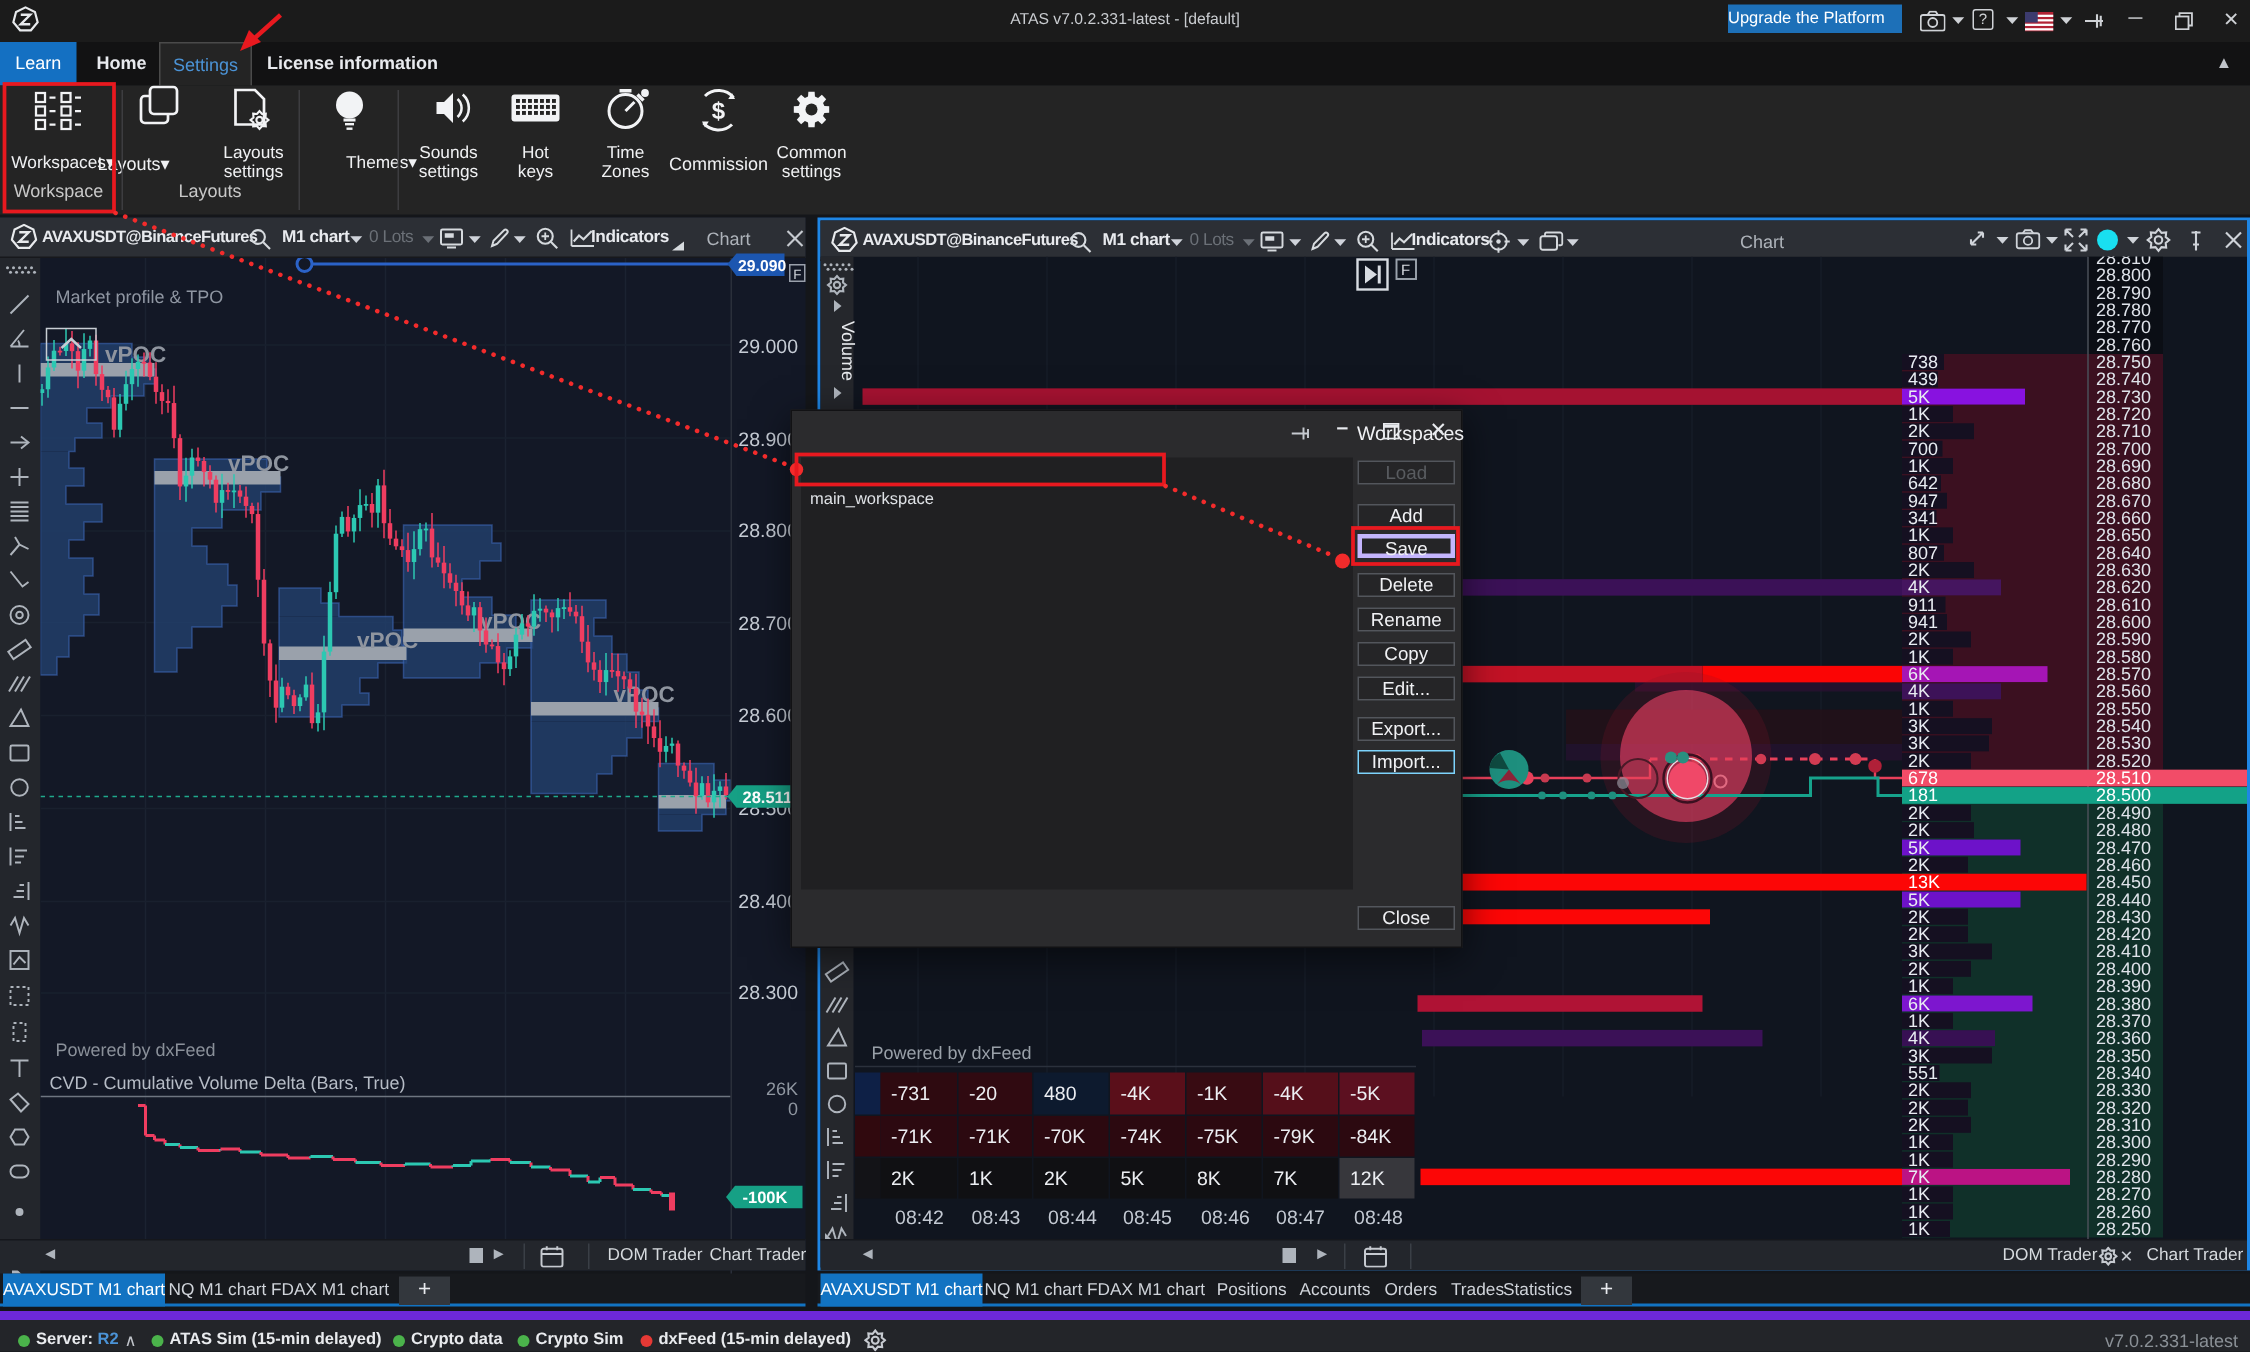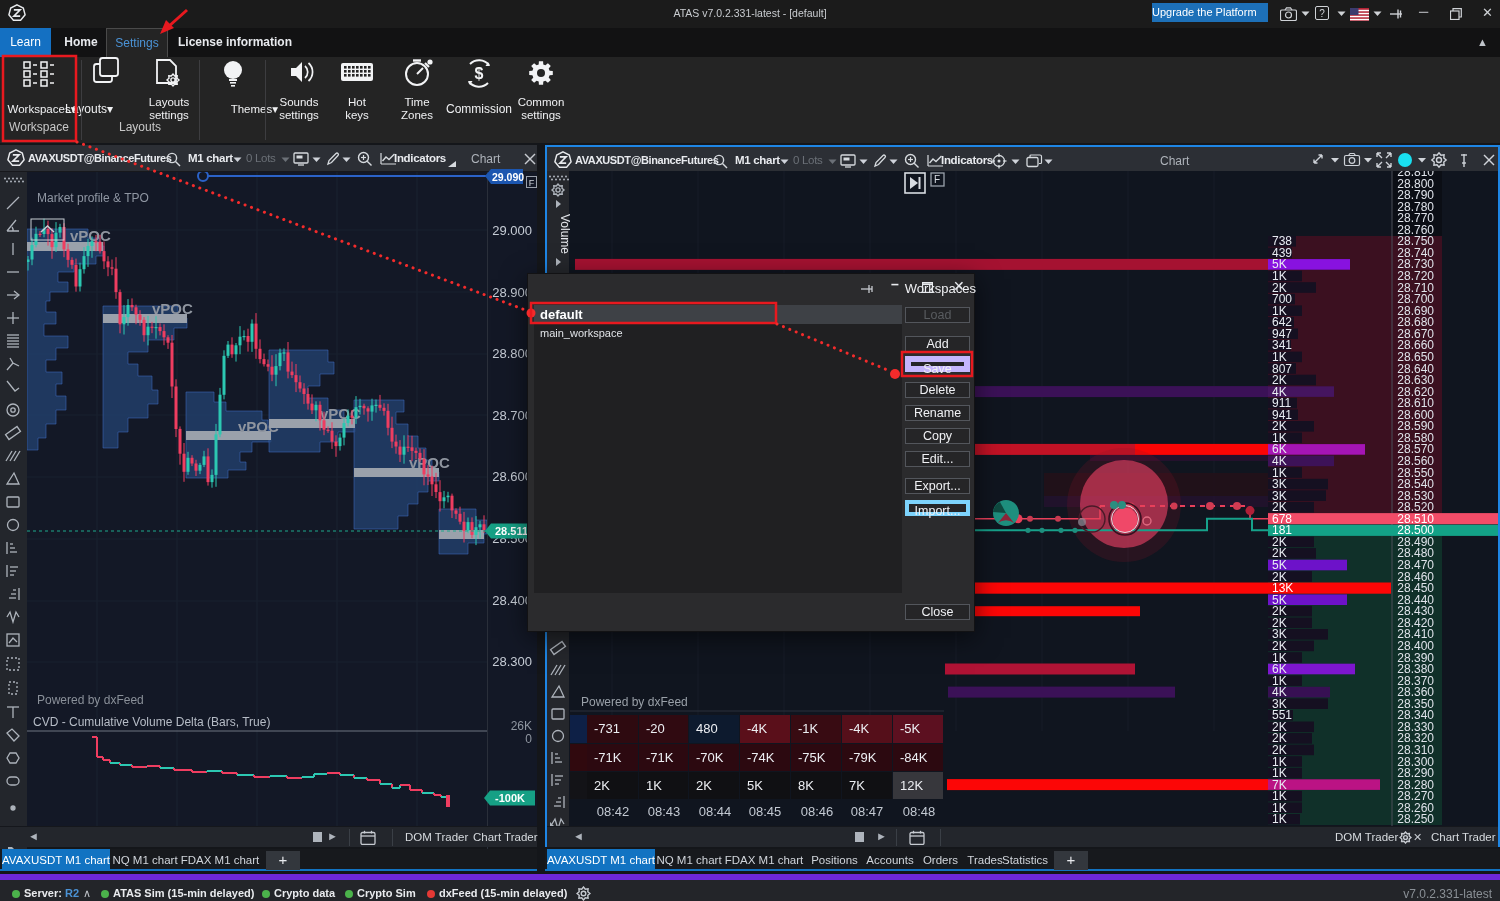--- a/index.html
+++ b/index.html
@@ -1264,32 +1264,31 @@
           </g>
         </svg>
         <div style="position:absolute;left:363px;top:2px;color:#e8eaee;font-size:14px;font-weight:bold">–</div>
         <svg width="11" height="11" style="position:absolute;left:394px;top:8px" xmlns="http://www.w3.org/2000/svg">
           <rect x="0.5" y="0.5" width="10" height="10" fill="none" stroke="#e8eaee" stroke-width="1.4"></rect>
           <line x1="0.5" y1="2.2" x2="10.5" y2="2.2" stroke="#e8eaee" stroke-width="1.8"></line>
         </svg>
         <div style="position:absolute;left:425px;top:4px;color:#e8eaee;font-size:14px">✕</div>
       </div>
       <div style="position:absolute;left:6px;top:31px;width:368px;height:288px;background:#202022">
-        <div style="position:absolute;left:0;top:0;width:368px;height:19px;background:#3e4146;color:#fff;font-size:13px;font-weight:bold;line-height:19px;padding-left:6px;box-sizing:border-box">default</div>
         <div style="position:absolute;left:6px;top:22px;color:#dfe2e6;font-size:11px">main_workspace</div>
       </div>
       <div style="position:absolute;left:377px;top:33px;width:65px;height:16px;background:#252527;border:1px solid #53565c;color:#595c60;font-size:12.5px;text-align:center;line-height:15px;box-sizing:border-box">Load</div>
       <div style="position:absolute;left:377px;top:62px;width:65px;height:16px;background:#252527;border:1px solid #53565c;color:#f0f1f4;font-size:12.5px;text-align:center;line-height:15px;box-sizing:border-box">Add</div>
-      <div style="position:absolute;left:377px;top:81.5px;width:65px;height:16px;background:#252527;border:6px solid #c4b5fd;color:#f0f1f4;font-size:12.5px;text-align:center;line-height:15px;box-sizing:border-box">Save</div>
+      <div style="position:absolute;left:377px;top:81.5px;width:65px;height:16px;background:#252527;border:3px solid #c4b5fd;color:#f0f1f4;font-size:12.5px;text-align:center;line-height:15px;box-sizing:border-box">Save</div>
       <div style="position:absolute;left:377px;top:108px;width:65px;height:16px;background:#252527;border:1px solid #53565c;color:#f0f1f4;font-size:12.5px;text-align:center;line-height:15px;box-sizing:border-box">Delete</div>
       <div style="position:absolute;left:377px;top:131px;width:65px;height:16px;background:#252527;border:1px solid #53565c;color:#f0f1f4;font-size:12.5px;text-align:center;line-height:15px;box-sizing:border-box">Rename</div>
       <div style="position:absolute;left:377px;top:154px;width:65px;height:16px;background:#252527;border:1px solid #53565c;color:#f0f1f4;font-size:12.5px;text-align:center;line-height:15px;box-sizing:border-box">Copy</div>
       <div style="position:absolute;left:377px;top:177px;width:65px;height:16px;background:#252527;border:1px solid #53565c;color:#f0f1f4;font-size:12.5px;text-align:center;line-height:15px;box-sizing:border-box">Edit...</div>
       <div style="position:absolute;left:377px;top:204px;width:65px;height:16px;background:#252527;border:1px solid #53565c;color:#f0f1f4;font-size:12.5px;text-align:center;line-height:15px;box-sizing:border-box">Export...</div>
-      <div style="position:absolute;left:377px;top:225.5px;width:65px;height:16px;background:#252527;border:4px solid #7dd3fc;color:#f0f1f4;font-size:12.5px;text-align:center;line-height:15px;box-sizing:border-box">Import...</div>
+      <div style="position:absolute;left:377px;top:225.5px;width:65px;height:16px;background:#252527;border:1px solid #7dd3fc;color:#f0f1f4;font-size:12.5px;text-align:center;line-height:15px;box-sizing:border-box">Import...</div>
       <div style="position:absolute;left:377px;top:330px;width:65px;height:16px;background:#252527;border:1px solid #53565c;color:#f0f1f4;font-size:12.5px;text-align:center;line-height:15px;box-sizing:border-box">Close</div>
     </div>
     <svg width="1500" height="901" style="position:absolute;left:0;top:0;pointer-events:none" xmlns="http://www.w3.org/2000/svg">
       <rect x="3" y="56" width="73" height="85" fill="none" stroke="#e8191f" stroke-width="2.5"></rect>
       <line x1="77" y1="142" x2="528" y2="311" stroke="#f32b2b" stroke-width="3" stroke-linecap="round" stroke-dasharray="0.1 6.8"></line>
       <circle cx="531" cy="313" r="4.5" fill="#f32b2b"></circle>
       <rect x="531" y="303" width="245" height="20" fill="none" stroke="#e8191f" stroke-width="2.5"></rect>
       <line x1="777" y1="324" x2="890" y2="371" stroke="#f32b2b" stroke-width="3" stroke-linecap="round" stroke-dasharray="0.1 6.8"></line>
       <circle cx="895" cy="374" r="5" fill="#f32b2b"></circle>
       <rect x="902" y="352" width="70" height="24" fill="none" stroke="#e8191f" stroke-width="2.5"></rect>

